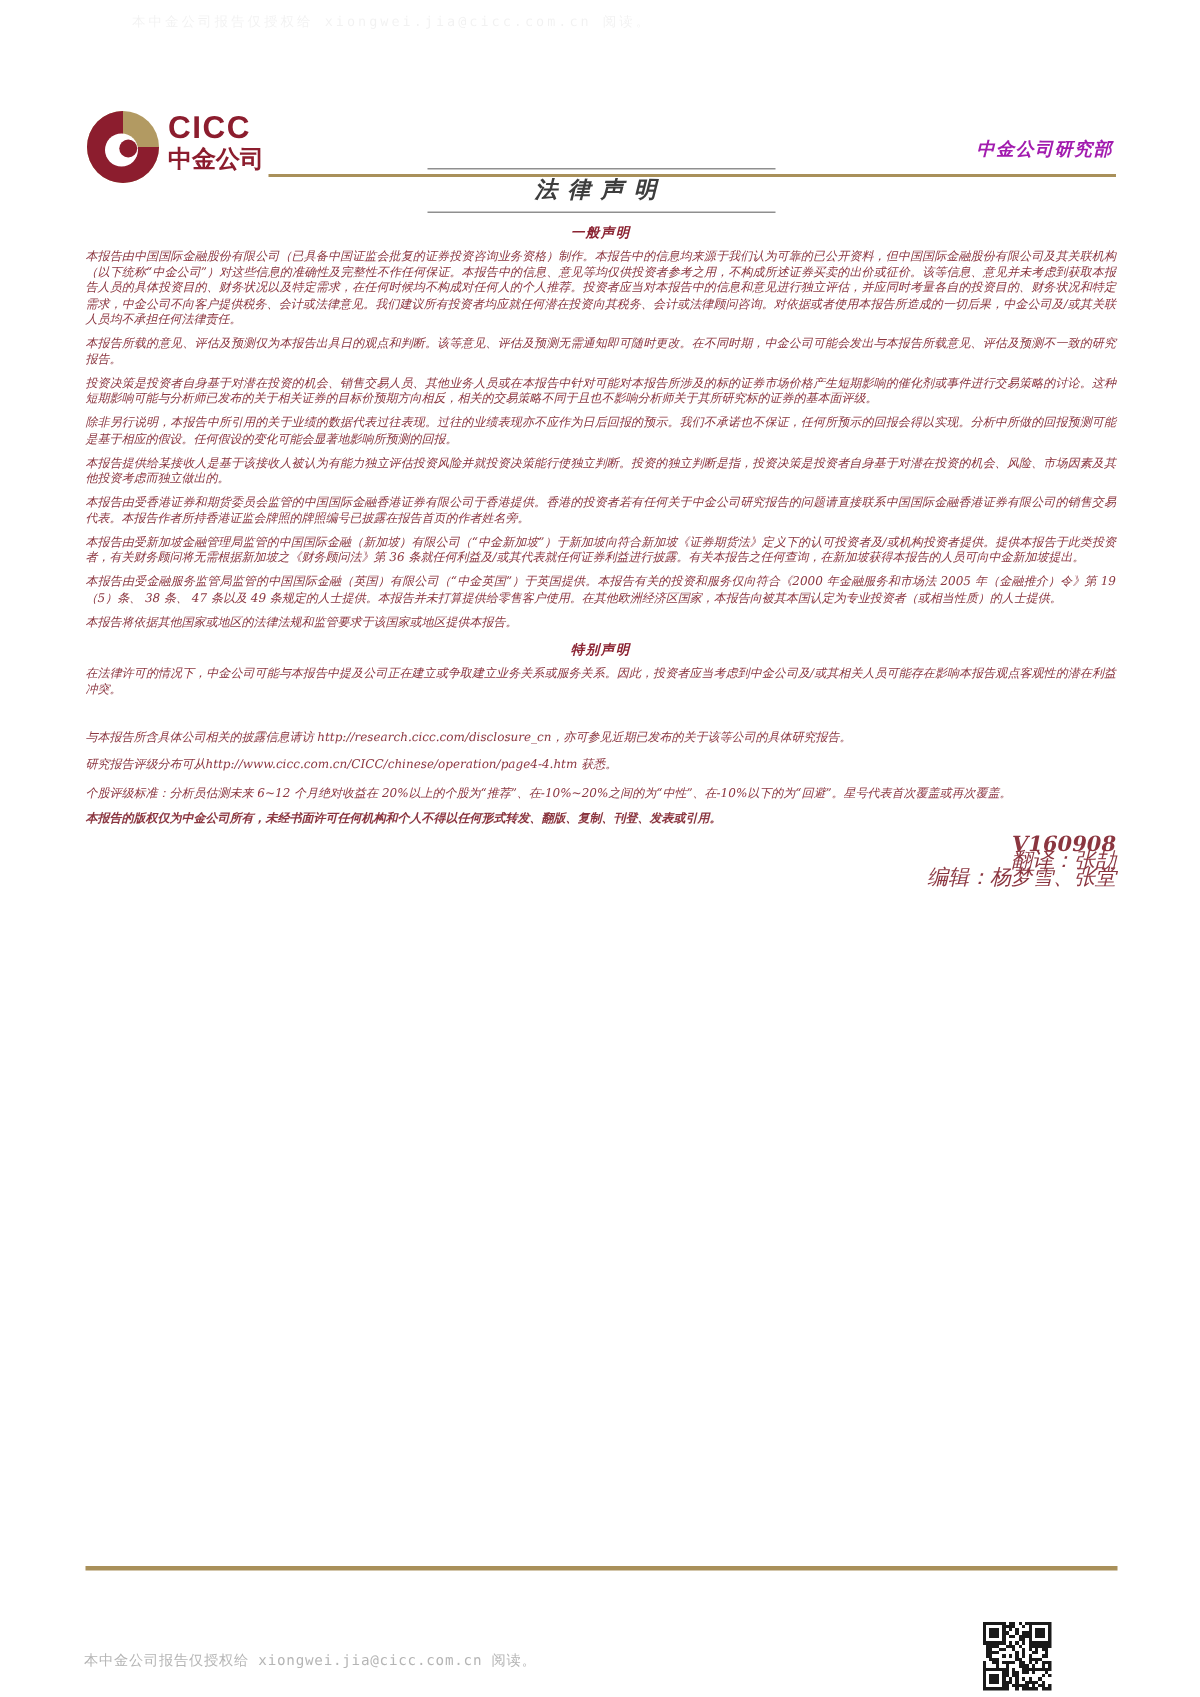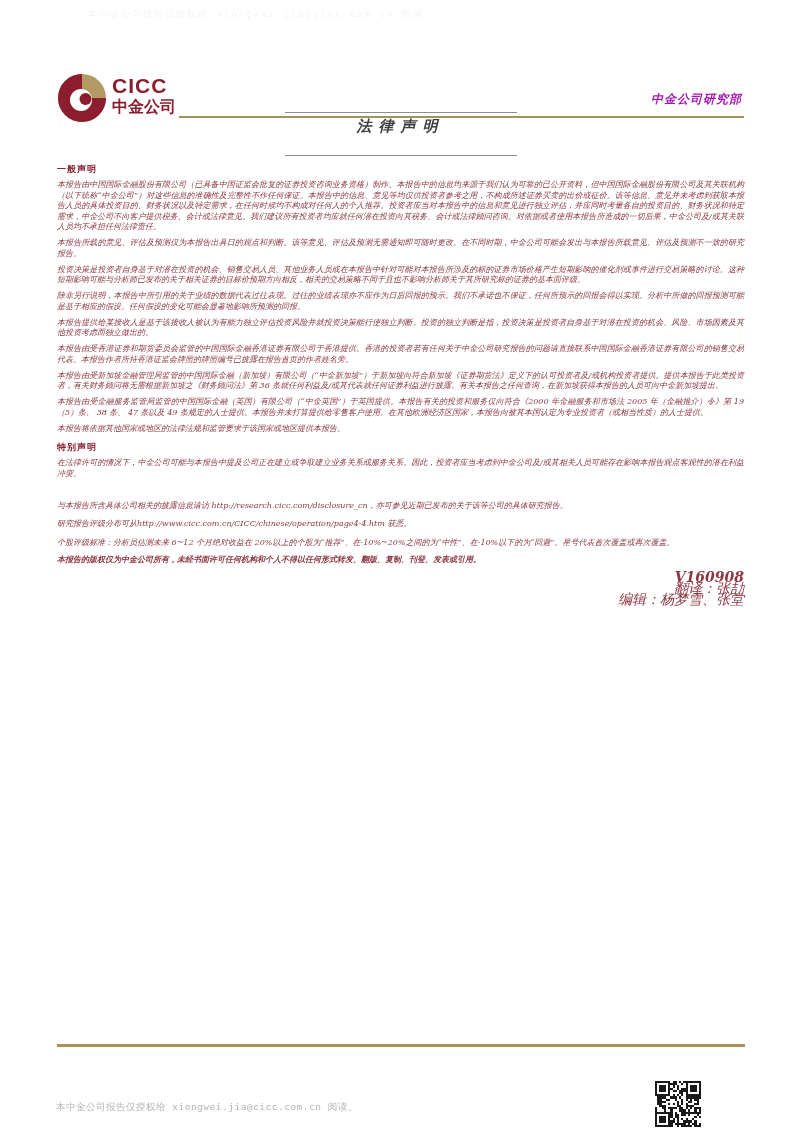--- a/index.html
+++ b/index.html
@@ -23,25 +23,25 @@
   .logo-acronym{font-size:21px;letter-spacing:1px;}
   .logo-name{font-size:16px;margin-top:3px;}
   .hdr-rule{position:absolute;left:122px;right:0;top:43px;height:2px;background:#A9905A;}
   .dept{position:absolute;right:2px;top:18px;color:#a21caf;
     font-size:12px;font-style:italic;font-weight:bold;letter-spacing:1px;}
   
   .col{position:absolute;left:57px;top:112px;width:687px;}
   .doc-title{
     width:232px;margin:0 auto;text-align:center;
     border-top:1.5px solid #8f8f8f;border-bottom:1.5px solid #8f8f8f;
-    padding:4px 0 19px;color:#3d3d3d;font-weight:bold;font-style:italic;
+    padding:4px 0 5px;color:#3d3d3d;font-weight:bold;font-style:italic;
     font-size:15px;letter-spacing:7px;
   }
   .sec-head{
-    text-align:left;color:#8B2332;font-weight:bold;
+    text-align:center;color:#8B2332;font-weight:bold;font-style:italic;
     font-size:9px;margin:7px 0 4px;letter-spacing:1px;
   }
   p.legal{
     margin:0 0 5.5px;color:#8B3640;font-style:italic;
     font-size:8px;line-height:10.5px;text-align:justify;
   }
   p.note{margin:0 0 8px;}
   .notes-gap{height:16px;}
   p.copyright{font-weight:bold;margin-top:2px;}
   .credits{margin-top:8px;text-align:right;color:#8B3640;font-style:italic;

